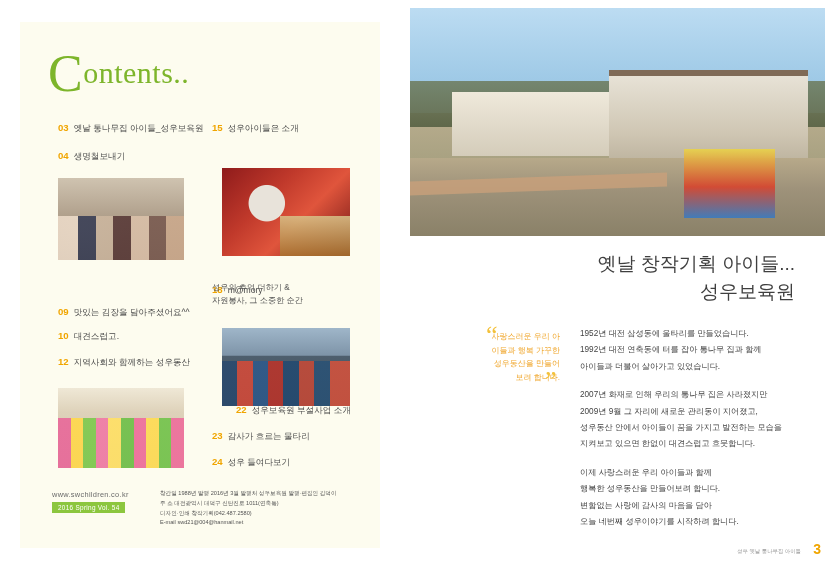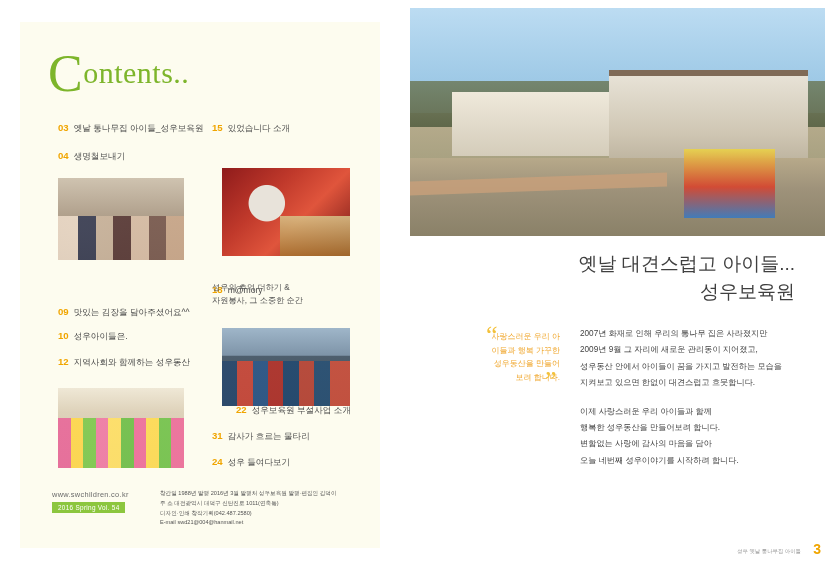--- a/index.html
+++ b/index.html
@@ -340,47 +340,47 @@
     <div class="toc-item" style="left:58px; top:150px;">
       <span class="num">04</span><span>생명철보내기</span>
     </div>
 
     <div class="photo photo1"></div>
 
     <div class="toc-item" style="left:58px; top:306px;">
       <span class="num">09</span><span>맛있는 김장을 담아주셨어요^^</span>
     </div>
     <div class="toc-item" style="left:58px; top:330px;">
-      <span class="num">10</span><span>성우아이들은.</span>
+      <span class="num">10</span><span>대견스럽고.</span>
     </div>
     <div class="toc-item" style="left:58px; top:356px;text-align:center;">
       <span class="num">12</span><span>지역사회와 함께하는 성우동산</span>
     </div>
 
     <div class="photo photo4"></div>
 
     <div class="toc-item" style="left:212px; top:122px;">
-      <span class="num">15</span><span>있었습니다 소개</span>
+      <span class="num">15</span><span>성우아이들은 소개</span>
     </div>
 
     <div class="photo photo2"></div>
 
     <div class="toc-item" style="left:212px; top:268px;margin-top:16px;">
       <span class="num">18</span><span>m@mory</span>
     </div>
     <div class="toc-sub" style="left:212px; top:282px;">성우의 추억 더하기 &amp;</div>
     <div class="toc-sub" style="left:212px; top:295px;">자원봉사, 그 소중한 순간</div>
 
     <div class="photo photo3"></div>
 
     <div class="toc-item" style="left:212px; top:404px;margin-left:24px;">
       <span class="num">22</span><span>성우보육원 부설사업 소개</span>
     </div>
     <div class="toc-item" style="left:212px; top:430px;">
-      <span class="num">31</span><span>감사가 흐르는 물타리</span>
+      <span class="num">23</span><span>감사가 흐르는 물타리</span>
     </div>
     <div class="toc-item" style="left:212px; top:456px;">
       <span class="num">24</span><span>성우 들여다보기</span>
     </div>
 
     <div class="footer-web">www.swchildren.co.kr</div>
     <div class="footer-badge">2016 Spring Vol. 54</div>
     <div class="footer-info">
       <div>창간일 1988년   발행 2016년 3월   발행처 성우보육원   발행·편집인 김덕이</div>
       <div>주    소  대전광역시 대덕구 신탄진로 1011(연축동)</div>
@@ -396,29 +396,32 @@
       <div class="trees"></div>
       <div class="building2"></div>
       <div class="roofline"></div>
       <div class="building"></div>
       <div class="ground"></div>
       <div class="track"></div>
       <div class="play"></div>
     </div>
 
     <div class="article-title">
-      <span class="l1">옛날 대견스럽고 아이들...</span>
+      <span class="l1">옛날 창작기획 아이들...</span>
       <span class="l2">성우보육원</span>
     </div>
 
     <span class="quote-mark qm-open">“</span>
     <div class="quote-block">사랑스러운 우리 아이들과 행복 가꾸한 성우동산을 만들어보려 합니다.</div>
     <span class="quote-mark qm-close">”</span>
 
     <div class="body-text">
+      <p style="white-space: pre-line;">1952년 대전 삼성동에 울타리를 만들었습니다.
+1992년 대전 연축동에 터를 잡아 통나무 집과 함께
+아이들과 더불어 살아가고 있었습니다.</p>
       <p style="white-space: pre-line;">2007년 화재로 인해 우리의 통나무 집은 사라졌지만
 2009년 9월 그 자리에 새로운 관리동이 지어졌고,
 성우동산 안에서 아이들이 꿈을 가지고 발전하는 모습을
 지켜보고 있으면 한없이 대견스럽고 흐뭇합니다.</p>
       <p style="white-space: pre-line;">이제 사랑스러운 우리 아이들과 함께
 행복한 성우동산을 만들어보려 합니다.
 변함없는 사랑에 감사의 마음을 담아
 오늘 네번째 성우이야기를 시작하려 합니다.</p>
     </div>
 

